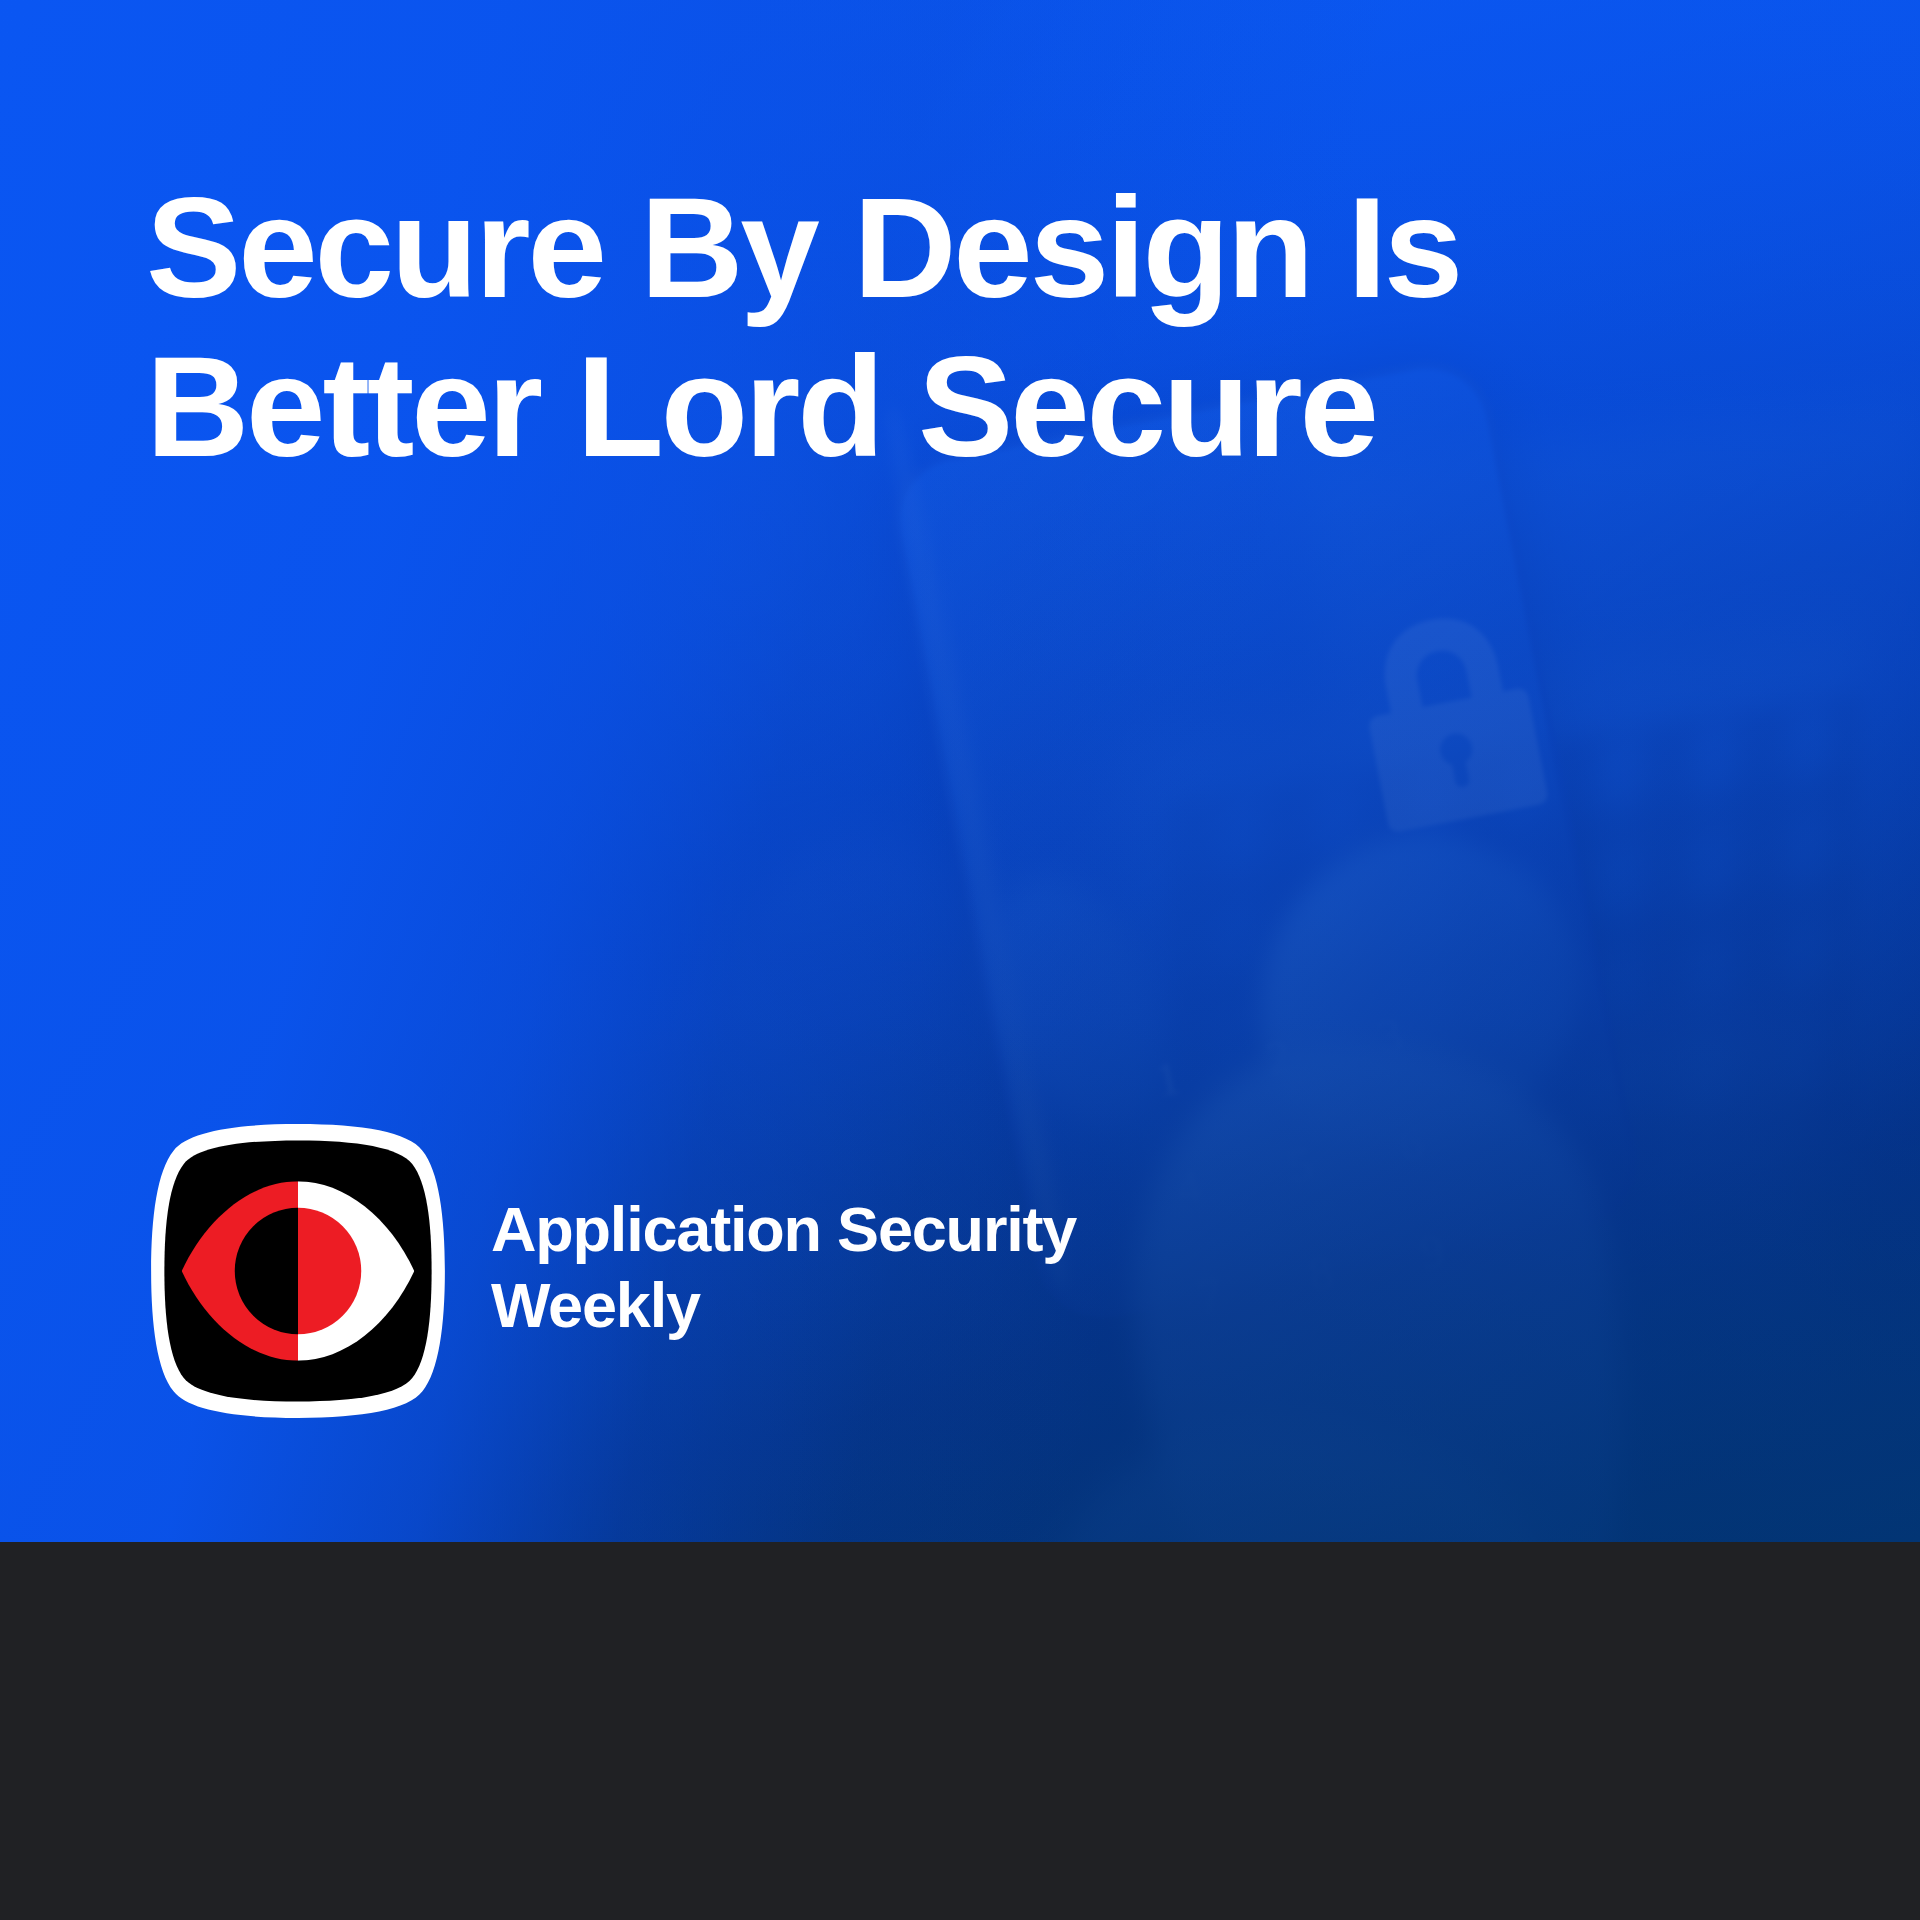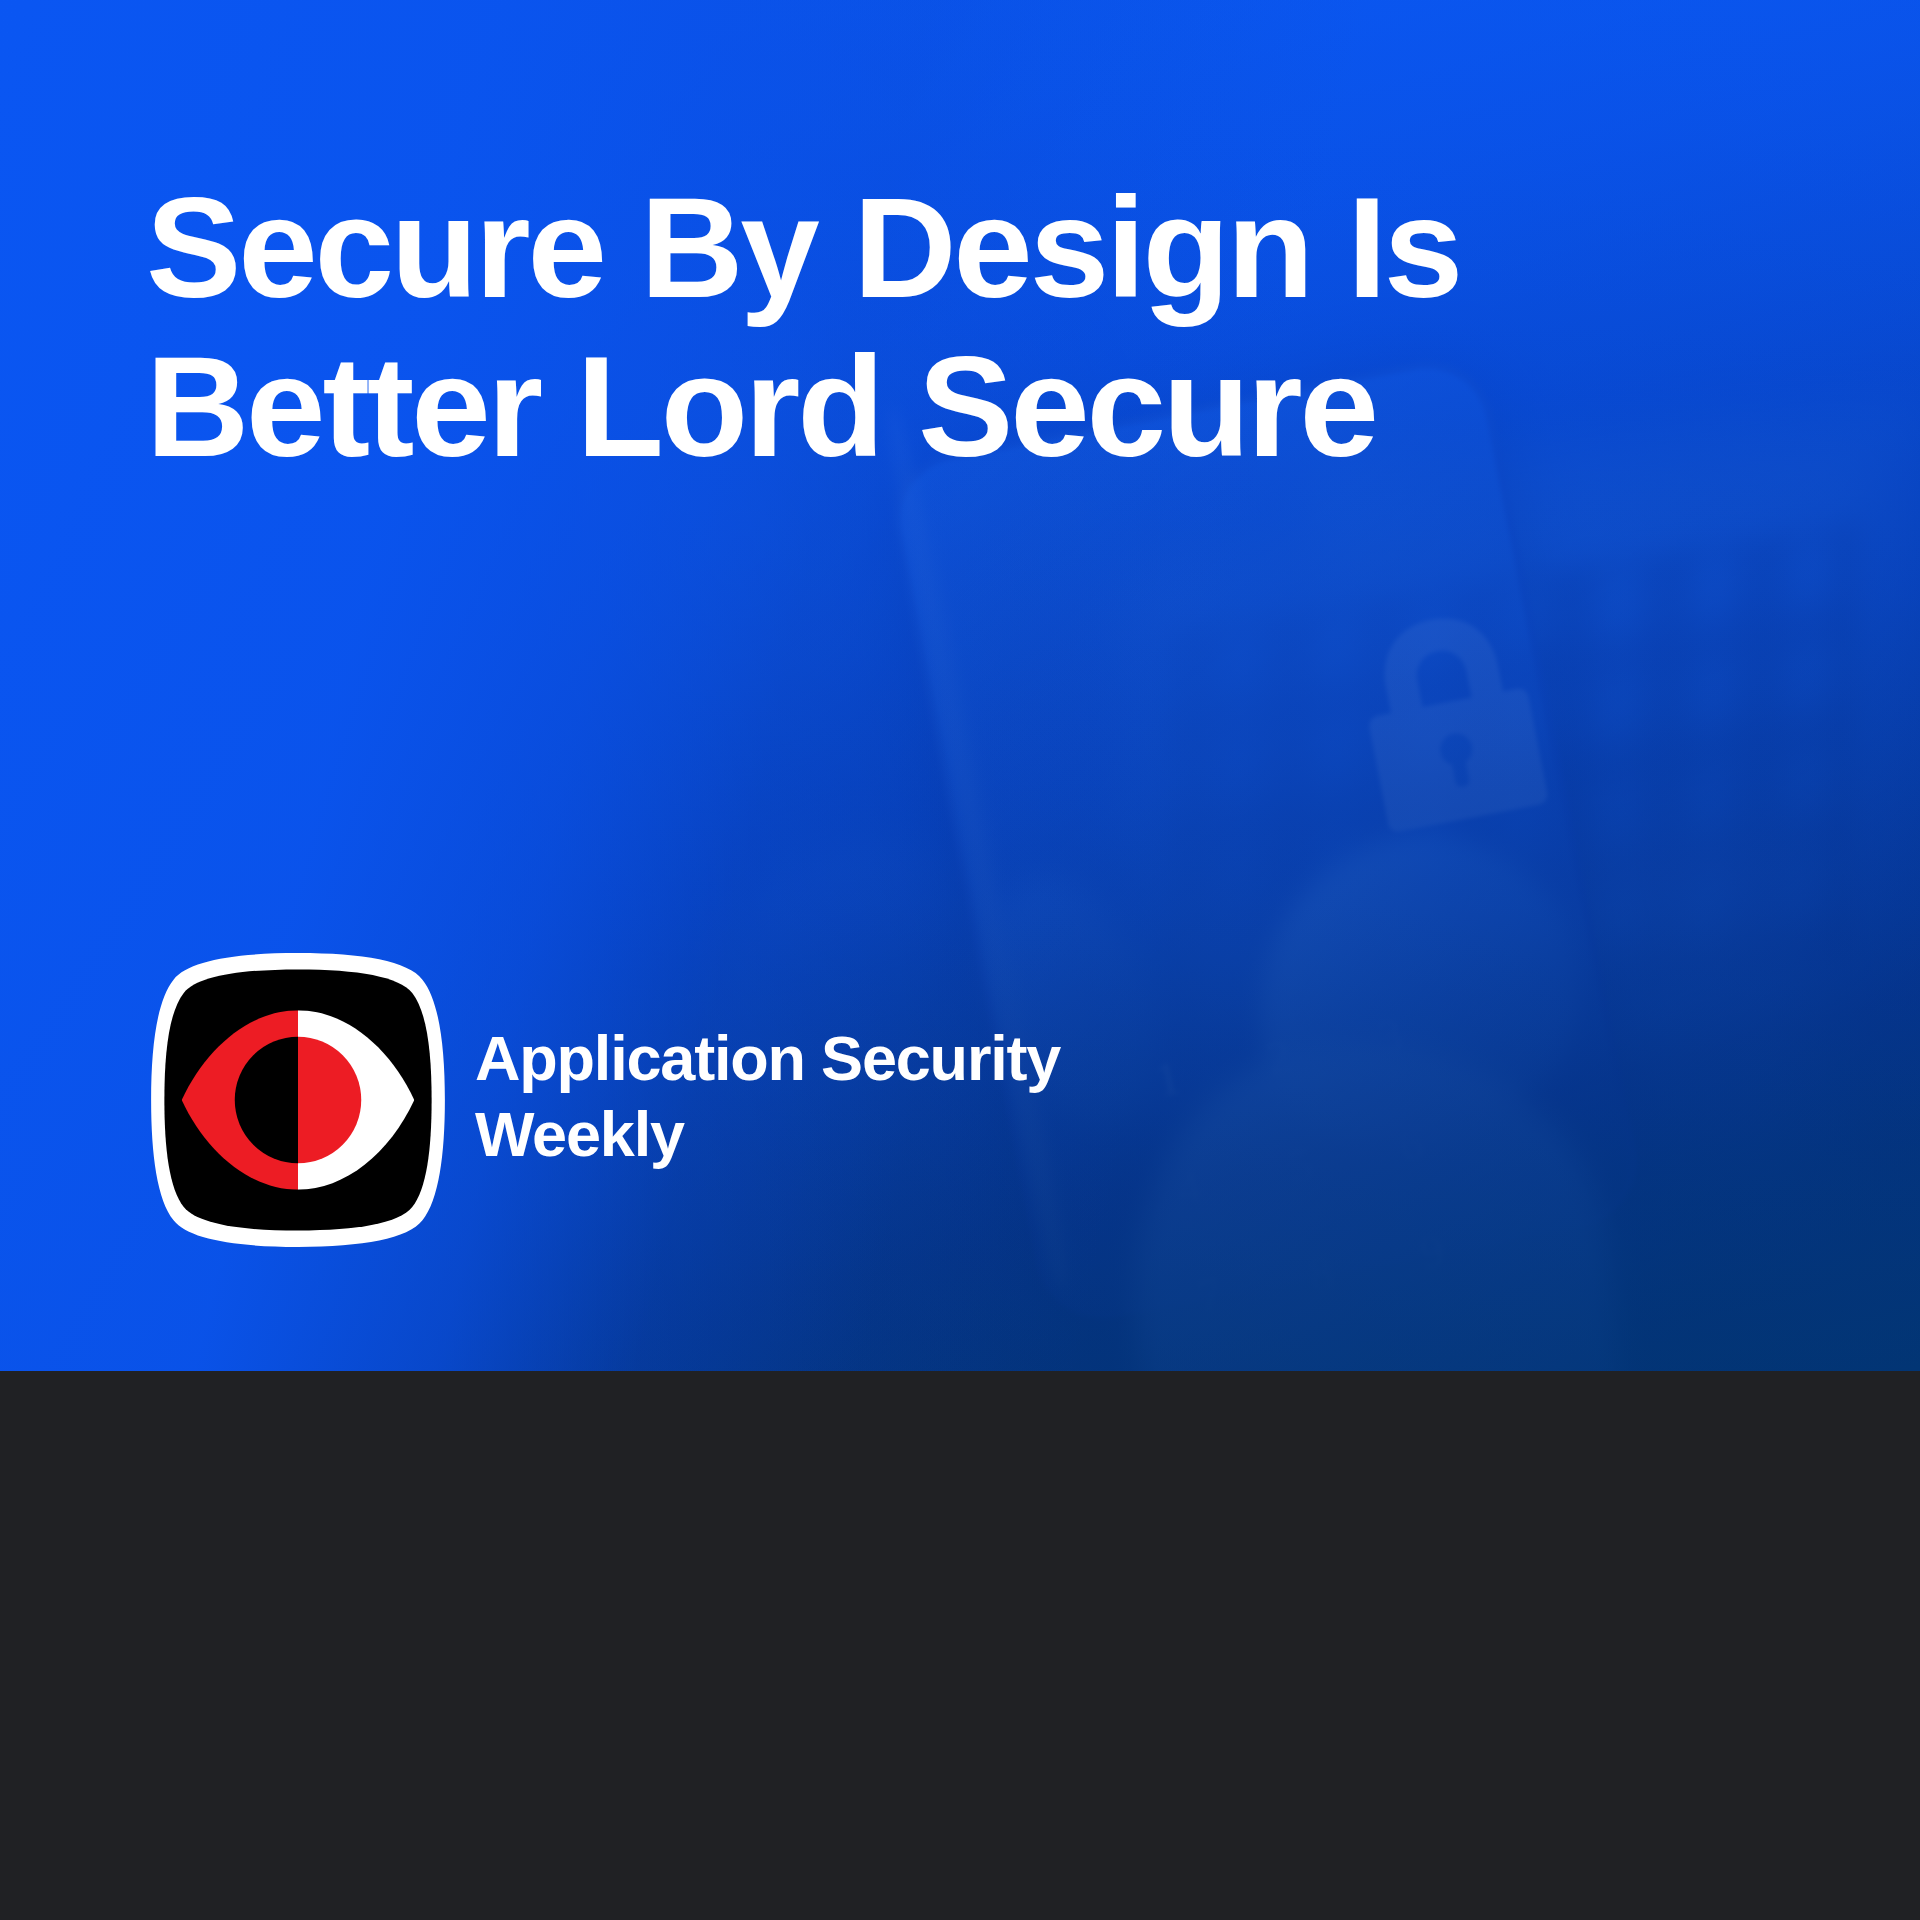--- a/index.html
+++ b/index.html
@@ -6,21 +6,21 @@
   html, body {
     margin: 0;
     padding: 0;
     background: #202124;
   }
   * { box-sizing: border-box; }
 
   .cover {
     position: relative;
     width: 1920px;
-    height: 1371px;
+    height: 1542px;
     overflow: hidden;
     font-family: "Liberation Sans", sans-serif;
     background: #0B5BF0;
     user-select: none;
   }
 
   
 
   
   .bg-base {
@@ -316,21 +316,21 @@
     margin: 0;
   }
 
   
   .brand {
     position: absolute;
     left: 145px;
     bottom: 118px;
     display: flex;
     align-items: center;
-    gap: 24px;
+    gap: 40px;
   }
 
   .brand-logo {
     width: 306px;
     height: 306px;
     flex: 0 0 auto;
     display: block;
   }
 
   .brand-name {

